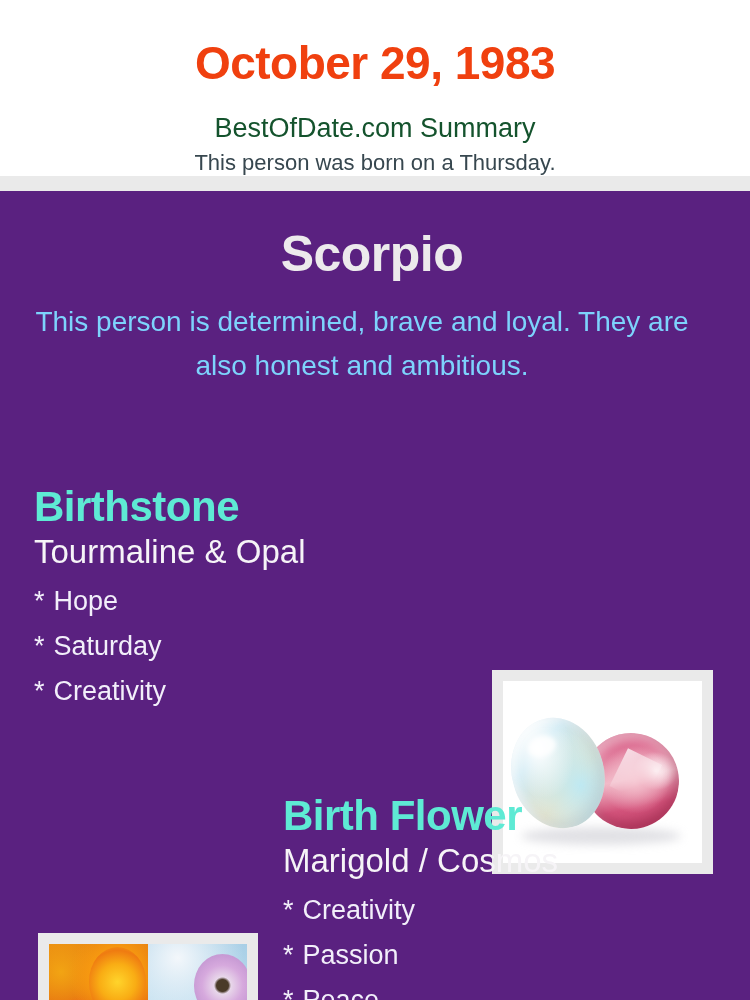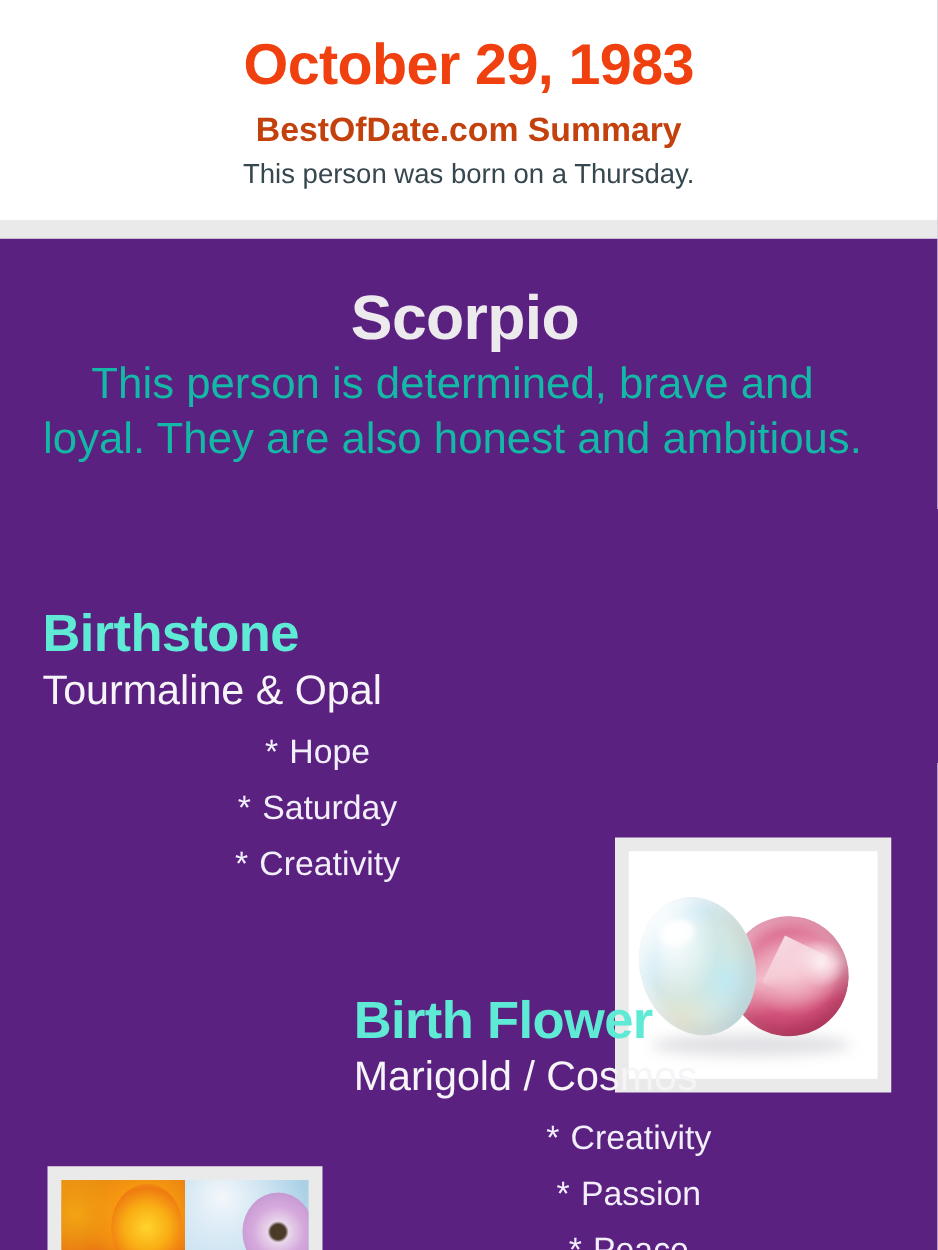--- a/index.html
+++ b/index.html
@@ -15,35 +15,35 @@
     -webkit-font-smoothing: antialiased;
   }
 
   
   .header {
     width: 750px;
     height: 176px;
     background: #ffffff;
     box-sizing: border-box;
     text-align: center;
-    padding-top: 22px;
+    padding-top: 34px;
   }
   .header-date {
     color: #f0400f;
     font-size: 46px;
     font-weight: bold;
     line-height: 58px;
     letter-spacing: -0.5px;
   }
   .header-subtitle {
-    color: #c2410c;
+    color: #14532d;
     font-size: 27px;
-    font-weight: bold;
+    font-weight: normal;
     line-height: 36px;
-    margin-top: 6px;
+    margin-top: 18px;
   }
   .header-note {
     color: #37474f;
     font-size: 22px;
     font-weight: normal;
     line-height: 30px;
     margin-top: 2px;
   }
 
   .divider-band {
@@ -71,25 +71,25 @@
     text-align: center;
   }
   .zodiac-title {
     color: #eceaec;
     font-size: 50px;
     font-weight: bold;
     line-height: 60px;
     letter-spacing: -0.5px;
   }
   .zodiac-desc {
-    color: #14b8a6;
-    font-size: 35px;
+    color: #7dd3fc;
+    font-size: 28px;
     font-weight: normal;
     line-height: 44px;
-    margin-top: 1px;
+    margin-top: 16px;
     max-width: 660px;
   }
 
   
   .birthstone-block {
     position: absolute;
     left: 34px;
     top: 290px;
     width: 440px;
   }
@@ -111,21 +111,20 @@
     list-style: none;
     margin: 6px 0 0 0;
     padding: 0;
   }
   .trait-list li {
     color: #f2effa;
     font-size: 27px;
     font-weight: normal;
     line-height: 45px;
     white-space: nowrap;
-    text-align: center;
   }
   .trait-star {
     margin-right: 9px;
   }
 
   
   .gem-frame {
     position: absolute;
     left: 492px;
     top: 479px;

